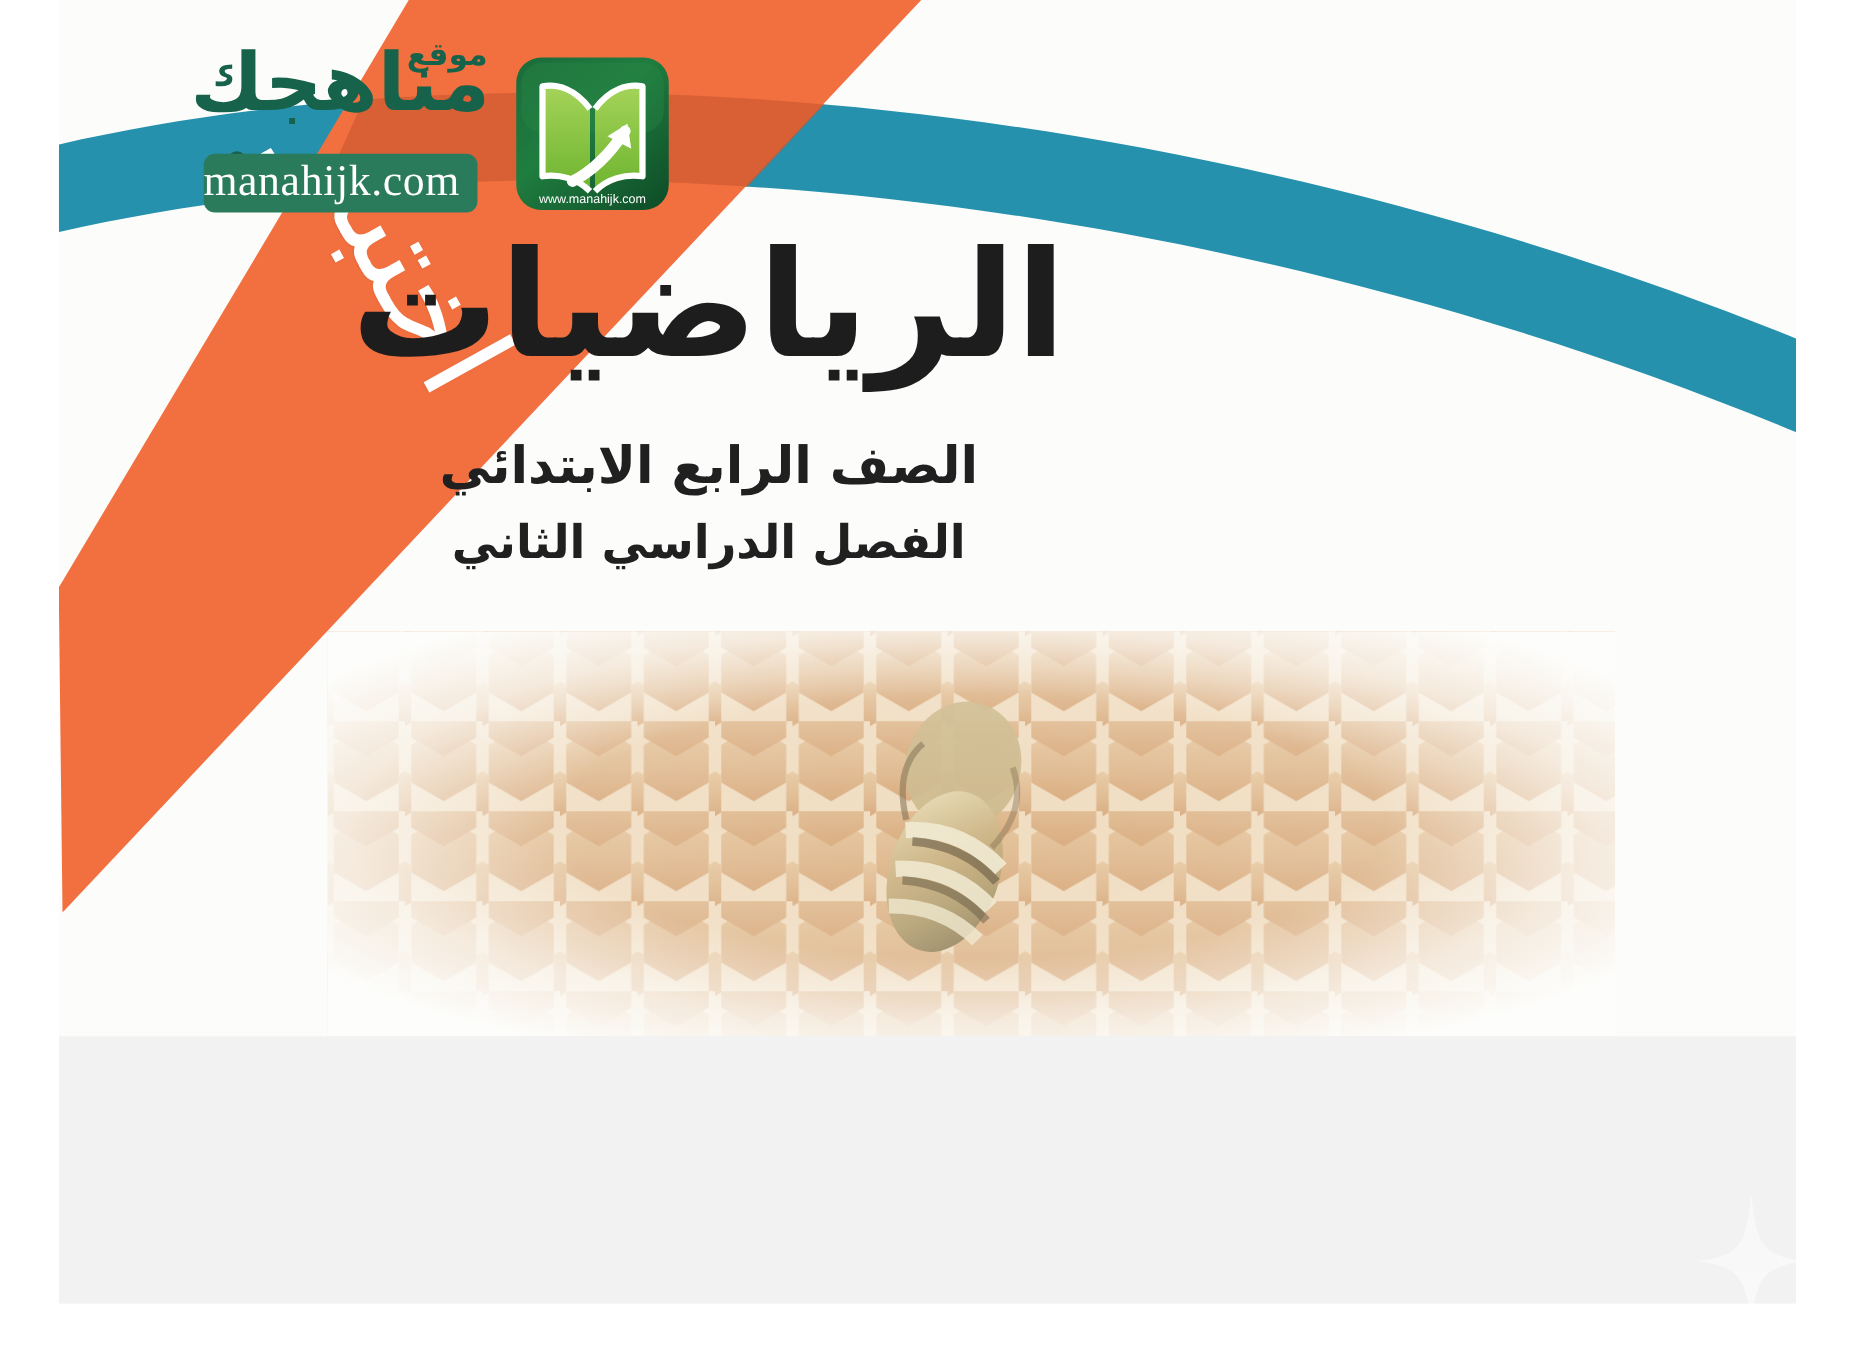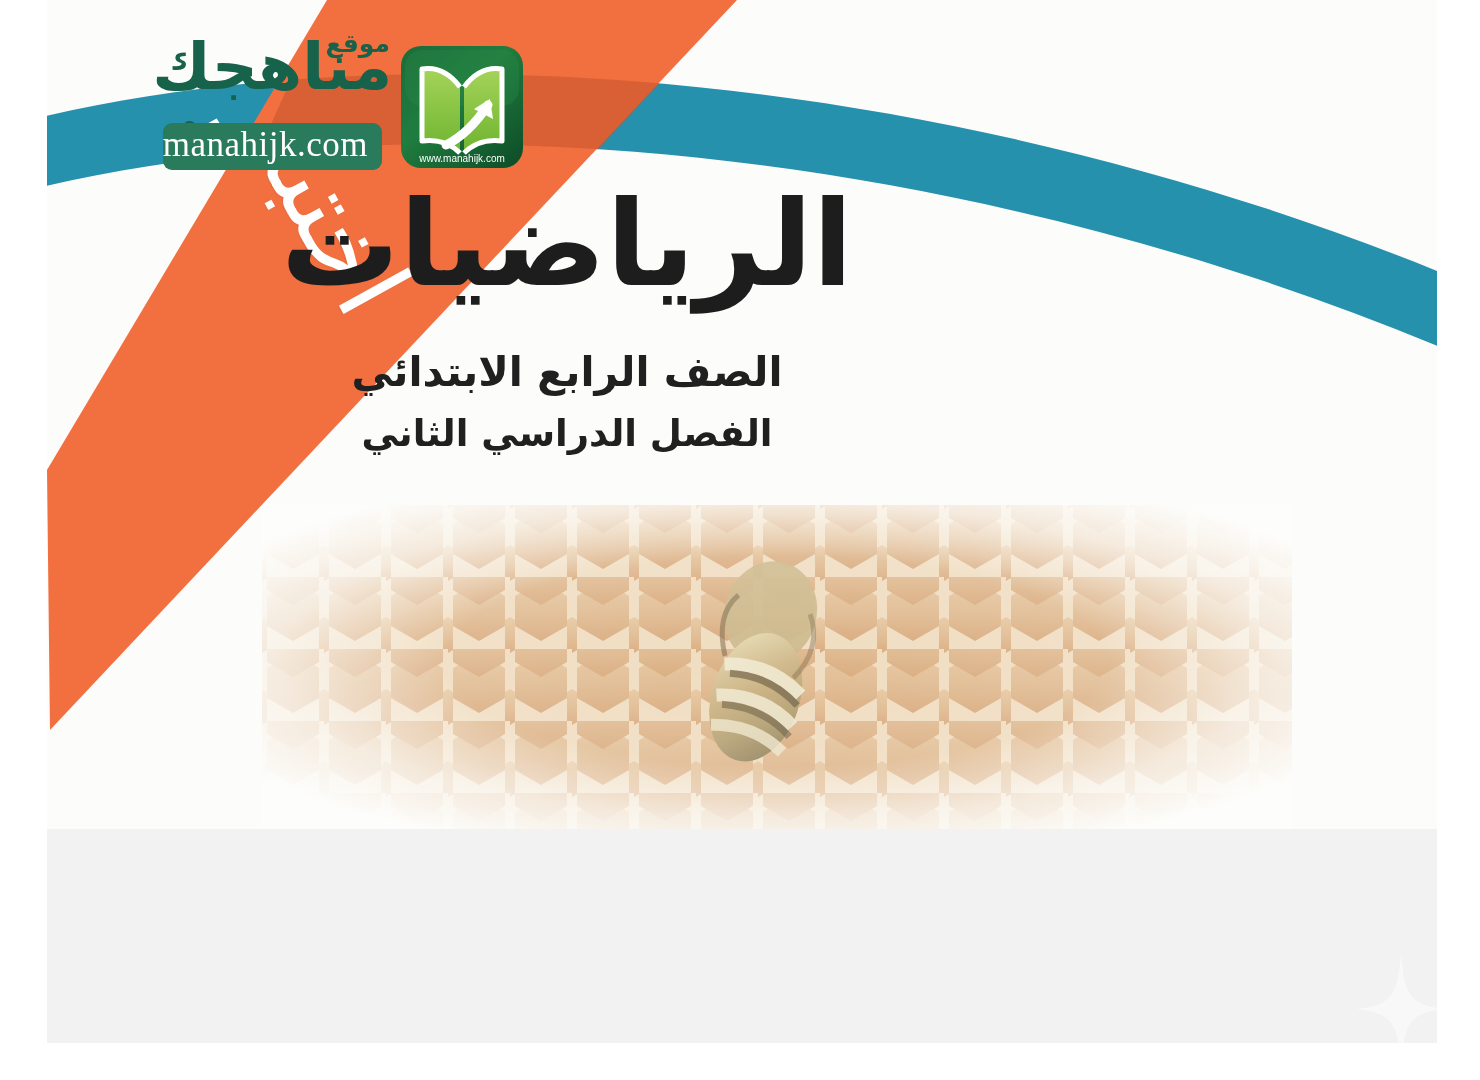--- a/index.html
+++ b/index.html
@@ -179,21 +179,21 @@
   .logo-dot {
     position: absolute;
     right: 345px;
     top: 86px;
     width: 15px; height: 15px;
     border-radius: 50%;
     background: #16624a;
   }
   .logo-icon {
     position: absolute;
-    right: 16px;
+    right: 4px;
     top: 8px;
     width: 128px;
     height: 128px;
     text-align: right;
   }
   .logo-icon svg { display:block; }
 </style>
 </head>
 <body>
 

